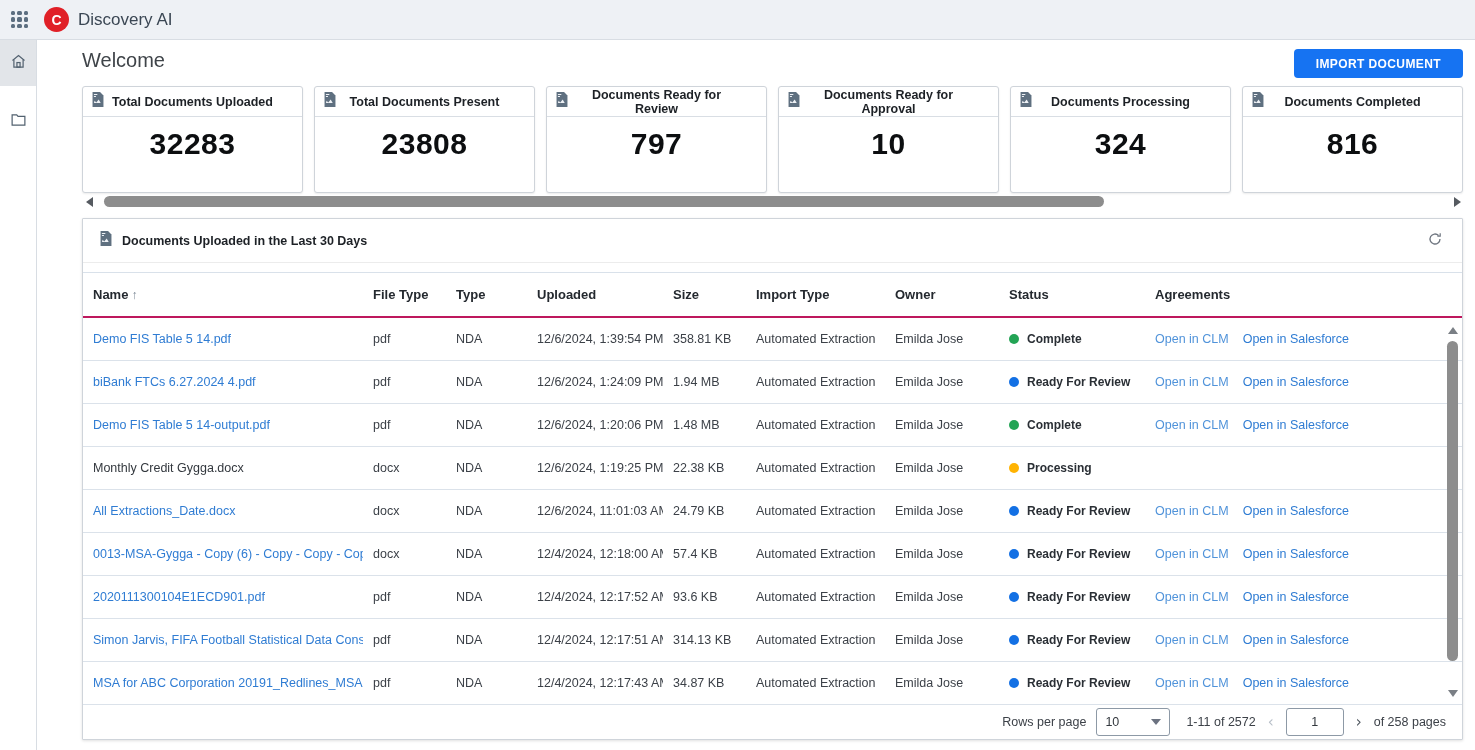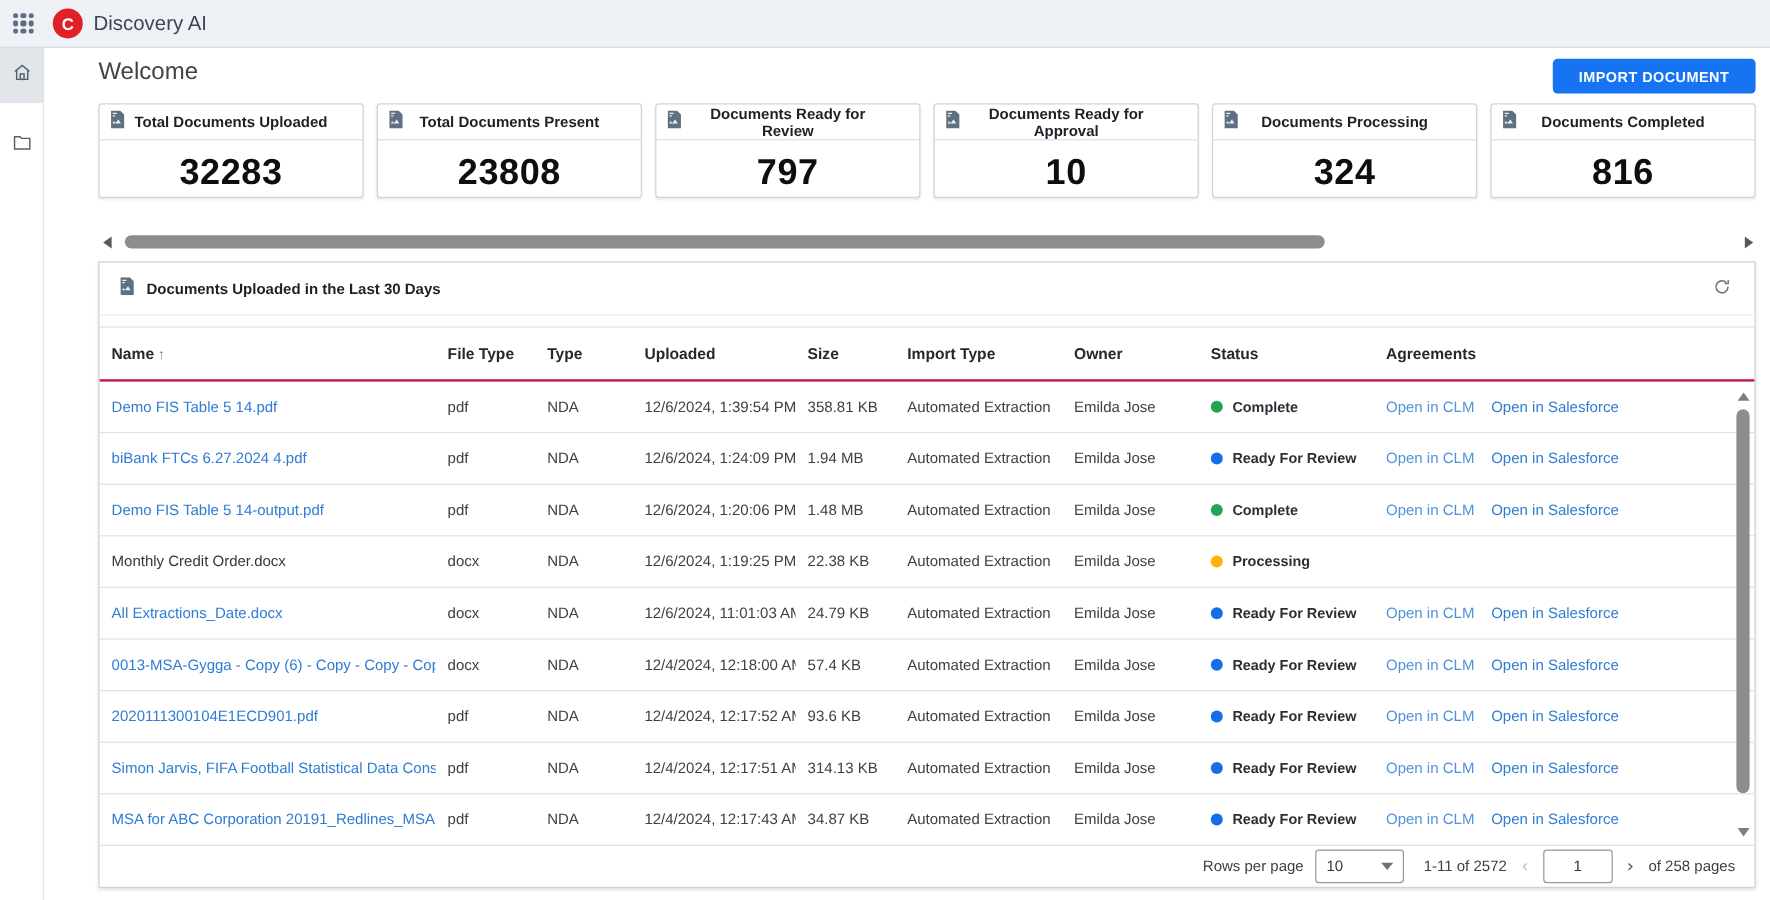--- a/index.html
+++ b/index.html
@@ -29,21 +29,21 @@
   
   .main { position:absolute; left:37px; top:40px; width:1438px; height:710px; background:#fff; }
   .welcome { position:absolute; left:45px; top:9px; font-size:20px; color:#3f4449; }
   .import-btn { position:absolute; right:12px; top:9px; height:29px; padding:0 22px;
                 background:#1673f2; color:#fff; border:none; border-radius:4px;
                 font-size:12px; font-weight:bold; letter-spacing:.4px; cursor:pointer;
                 font-family:inherit; }
 
   
   .cards { position:absolute; left:45px; top:46px; width:1381px; display:flex; gap:11px; }
-  .card { flex:1 1 0; height:79px; background:#fff; border:1px solid #cfd4da;
+  .card { flex:1 1 0; height:107px; background:#fff; border:1px solid #cfd4da;
           border-radius:3px; box-shadow:0 1px 2px rgba(0,0,0,.08); }
   .card-head { height:30px; display:flex; align-items:center; padding:0 8px;
                border-bottom:1px solid #d9dee4; }
   .card-title { flex:1; text-align:center; font-size:12.5px; font-weight:bold;
                 color:#1d2126; padding-right:14px; }
   .card-value { text-align:center; font-size:30px; font-weight:bold; color:#0c0e10;
                 margin-top:10px; letter-spacing:.5px; }
 
   
   .hscroll { position:absolute; left:45px; top:155px; width:1381px; height:14px; }
@@ -289,21 +289,21 @@
           <div class="cell">pdf</div>
           <div class="cell">NDA</div>
           <div class="cell">12/6/2024, 1:20:06 PM</div>
           <div class="cell">1.48 MB</div>
           <div class="cell">Automated Extraction</div>
           <div class="cell">Emilda Jose</div>
           <div class="cell"><span class="dot" style="background: rgb(35, 164, 85);"></span><span class="stlbl">Complete</span></div>
           <div class="cell"><span class="aglink clm">Open in CLM</span><span class="aglink sf">Open in Salesforce</span></div>
         </div>
         <div class="grid-cols trow">
-          <div class="cell"><span class="plain">Monthly Credit Order.docx</span></div>
+          <div class="cell"><span class="plain">Monthly Credit Gygga.docx</span></div>
           <div class="cell">docx</div>
           <div class="cell">NDA</div>
           <div class="cell">12/6/2024, 1:19:25 PM</div>
           <div class="cell">22.38 KB</div>
           <div class="cell">Automated Extraction</div>
           <div class="cell">Emilda Jose</div>
           <div class="cell"><span class="dot" style="background: rgb(255, 179, 2);"></span><span class="stlbl">Processing</span></div>
           <div class="cell"></div>
         </div>
         <div class="grid-cols trow">

